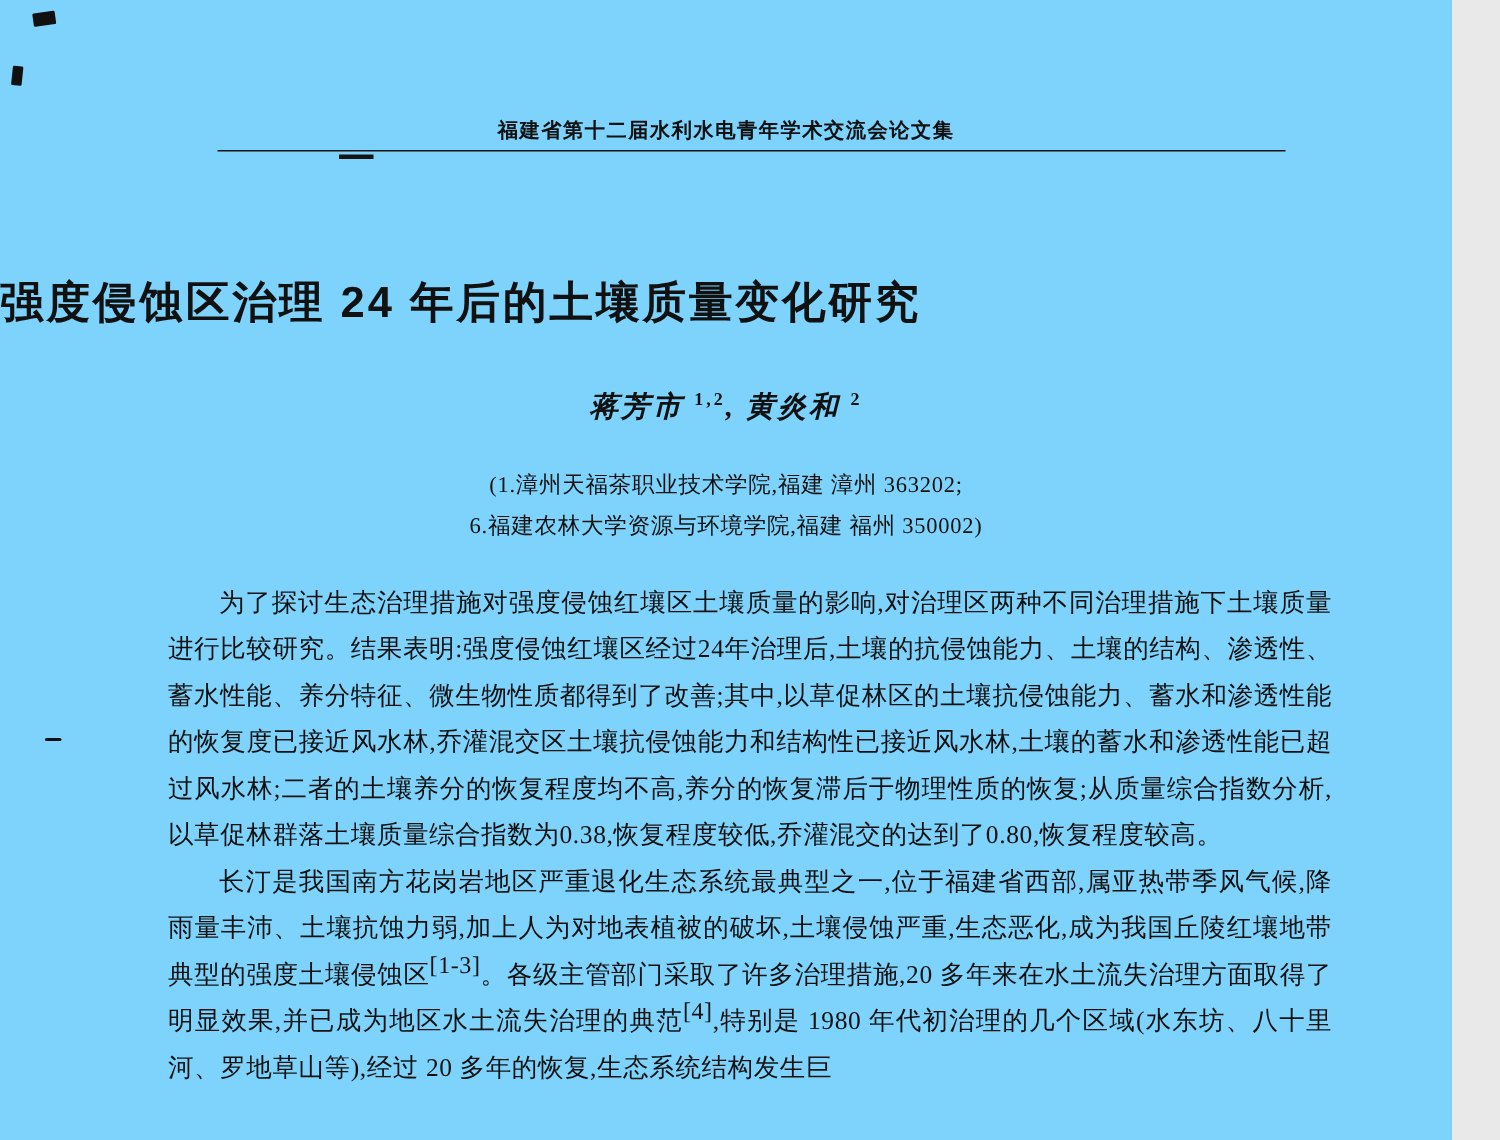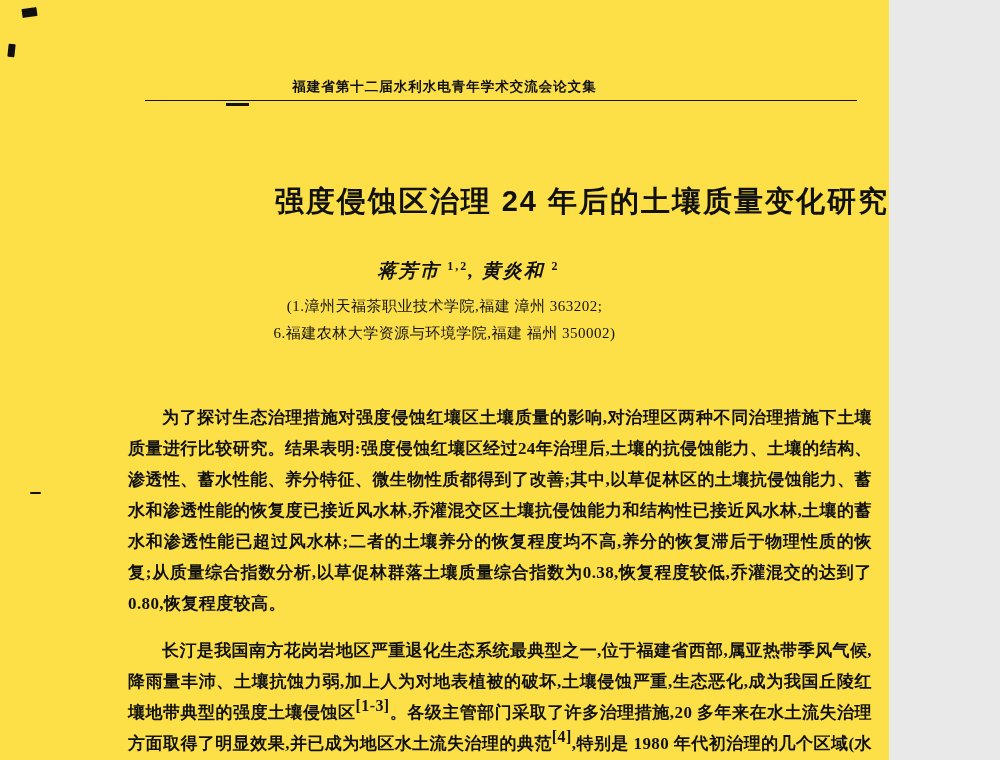--- a/index.html
+++ b/index.html
@@ -1,19 +1,19 @@
 <!DOCTYPE html>
 <html><head>
 <meta charset="utf-8">
 <style>
   html,body{margin:0;padding:0;background:#e9e9e9;}
   .page{
     position:relative;
-    width:889px;height:760px;
-    background:#fde047;
+    width:968px;height:760px;
+    background:#7dd3fc;
     overflow:hidden;
     font-family:"Liberation Serif","DejaVu Serif",serif;
     color:#111;
   }
   
   .artifact{position:absolute;background:#101010;border-radius:1px;}
   .artifact-1{left:22px;top:8px;width:15px;height:9px;transform:rotate(-8deg);}
   .artifact-2{left:8px;top:44px;width:7px;height:13px;transform:rotate(6deg);}
   .artifact-3{left:30px;top:492px;width:11px;height:2px;}
   
@@ -27,54 +27,54 @@
   .header-rule{
     position:absolute;left:145px;top:100px;width:712px;height:0;
     border-top:1.6px solid #141414;
   }
   .header-tick{
     position:absolute;left:226px;top:103px;width:23px;height:3px;background:#141414;
   }
   
   .paper-title{
     position:absolute;left:0;top:163px;width:100%;
-    text-align:right;
+    text-align:left;
     font-size:29px;font-weight:800;
     letter-spacing:2px;
     font-family:"Liberation Sans","DejaVu Sans",sans-serif;
   }
   
   .authors{
     position:absolute;left:0;top:258px;width:100%;
     text-align:center;
     font-size:19px;font-style:italic;font-weight:600;
     letter-spacing:2px;
-    padding-left:24px;
   }
   .authors sup{font-size:12px;font-style:normal;}
   
   .affil{
     position:absolute;left:0;width:100%;
     text-align:center;
     font-size:15px;
     letter-spacing:0.5px;
+    margin-top:17px;
   }
   .affil-1{top:297px;}
   .affil-2{top:324px;}
   
   .body-text{
     position:absolute;left:112px;top:386px;width:776px;
   }
   .body-text p{
-    margin:16px;
+    margin:0;
     font-size:17px;
     line-height:31px;
     text-align:justify;
     text-indent:2em;
-    font-weight:700;
+    font-weight:400;
     letter-spacing:0.4px;
   }
   .body-text p sup{font-size:16px;line-height:0;}
 </style>
 </head>
 <body>
 
 <div class="page">
 
   <div class="artifact artifact-1"></div>

